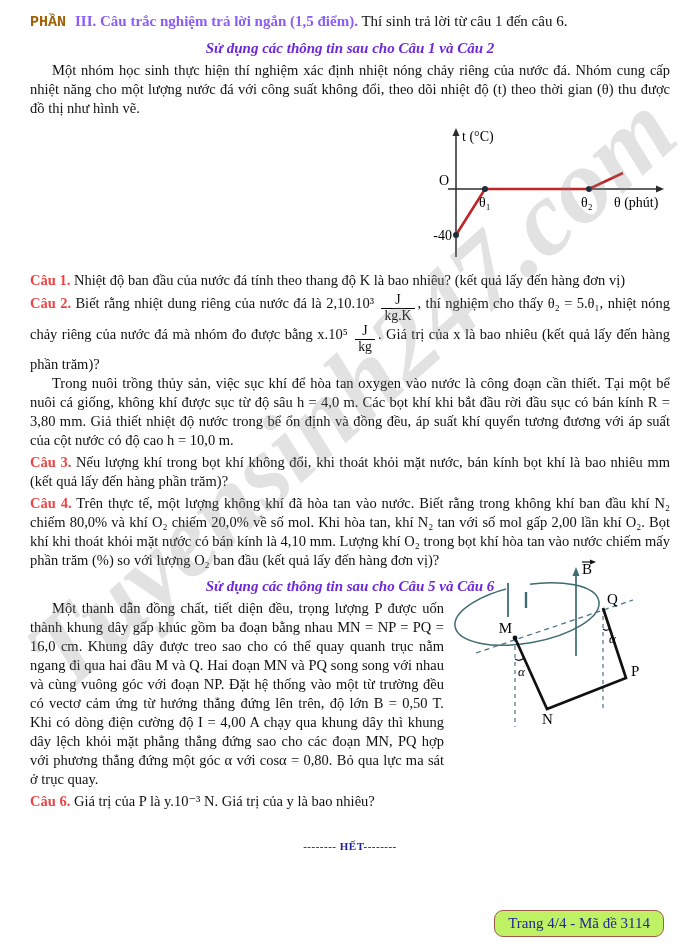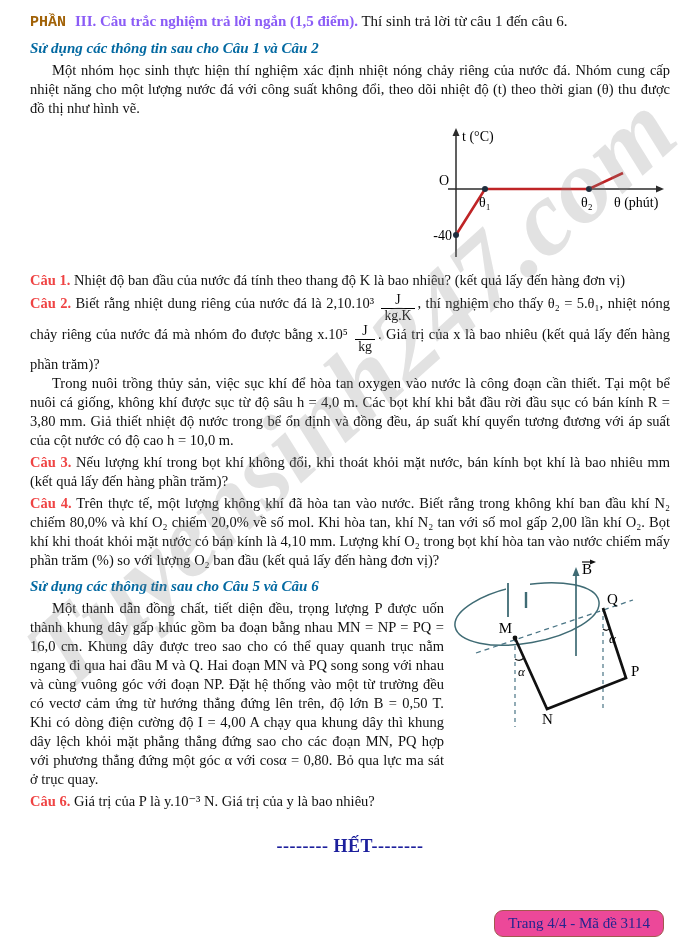--- a/index.html
+++ b/index.html
@@ -7,36 +7,36 @@
     width:700px;height:946px;position:relative;background:#ffffff;overflow:hidden;
     font-family:"Liberation Serif","DejaVu Serif",serif;
     font-size:14.5px;color:#111;line-height:19px;
   }
   .page{position:relative;z-index:1;padding:12px 30px 0 30px;}
   p{margin:0;}
   .jus{text-align:justify;}
   .indent{text-indent:22px;}
   b.black{color:#a16207;font-family:Liberation Mono, monospace;}
   .blue{color:#8b5cf6;}
-  .sec-head{color:#0369a1;font-weight:bold;font-style:italic;font-size:15px;margin-top:7px;margin-bottom:3px;}
+  .sec-head{color:#6d28d9;font-weight:bold;font-style:italic;font-size:15px;margin-top:7px;margin-bottom:3px;text-align:center;}
   .header-line{font-size:15px;margin-bottom:5px;}
   .qlabel{color:#ef4444;font-weight:bold;}
   .question{margin-top:3px;text-align:justify;}
   .frac{display:inline-block;vertical-align:-0.85em;text-align:center;line-height:1.08;margin:0 3px;font-size:0.95em;}
   .frac .num{display:block;border-bottom:1px solid #000;padding:0 3px;}
   .frac .den{display:block;padding:0 3px;}
   .graph-wrap{margin:8px 0 6px 8px;text-align:right;}
   .sec56{position:relative;}
   .sec56 .intro-narrow{width:414px;text-align:justify;}
   .frame-diagram{position:absolute;top:-18px;right:-8px;}
-  .het{color:#1c1f9c;font-weight:bold;text-align:center;margin-top:26px;font-size:18px;letter-spacing:.5px;}
+  .het{color:#1c1f9c;font-weight:bold;text-align:center;margin-top:26px;font-size:11px;letter-spacing:.5px;}
   .footer-badge{
     position:absolute;right:36px;bottom:9px;z-index:2;
     border:1.6px solid #a2594e;border-radius:9px;padding:3px 13px;
-    color:#23268f;font-size:15px;background:#ec4899;
+    color:#23268f;font-size:15px;background:#bef264;
   }
   .watermark{
     position:absolute;left:-130px;top:382px;width:960px;z-index:3;
     transform:rotate(-42deg);transform-origin:center;
     font-style:italic;font-weight:bold;font-size:106px;white-space:nowrap;
     color:rgba(135,135,135,0.24);pointer-events:none;text-align:center;
   }
   svg text{font-family:"Liberation Serif","DejaVu Serif",serif;}
 </style>
 </head>

